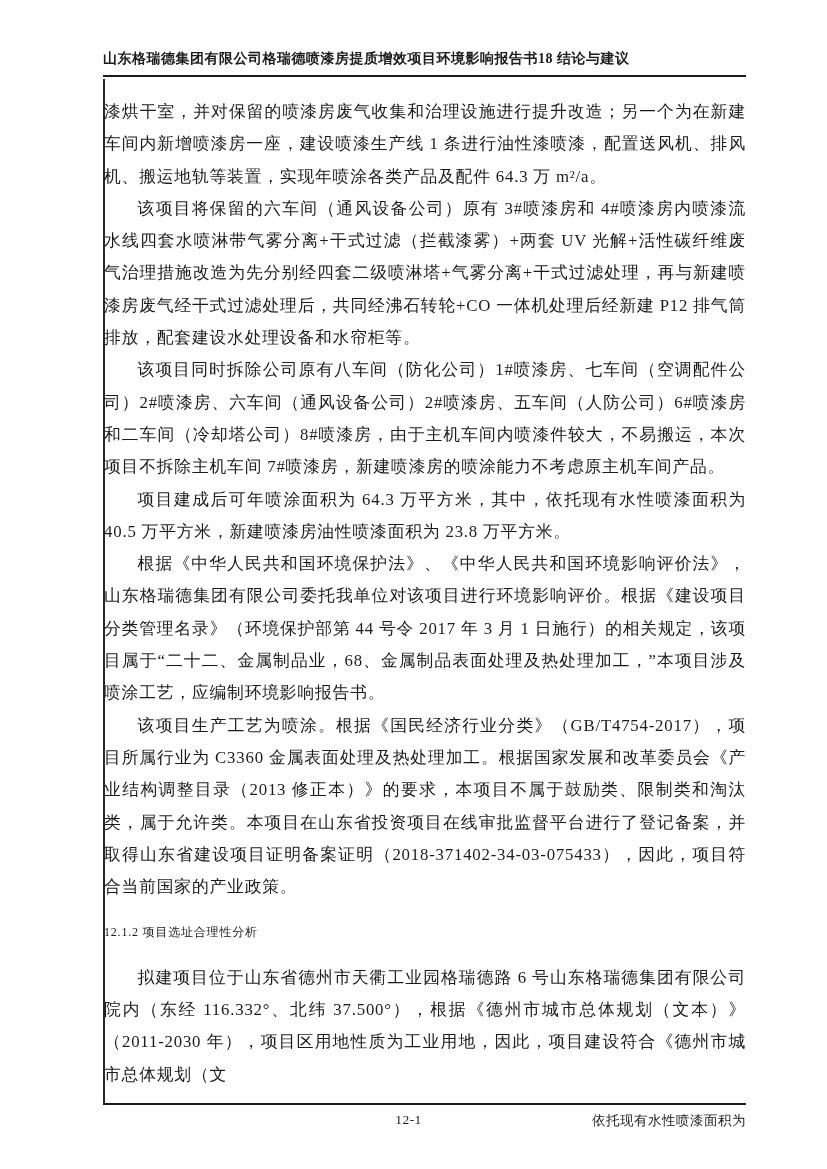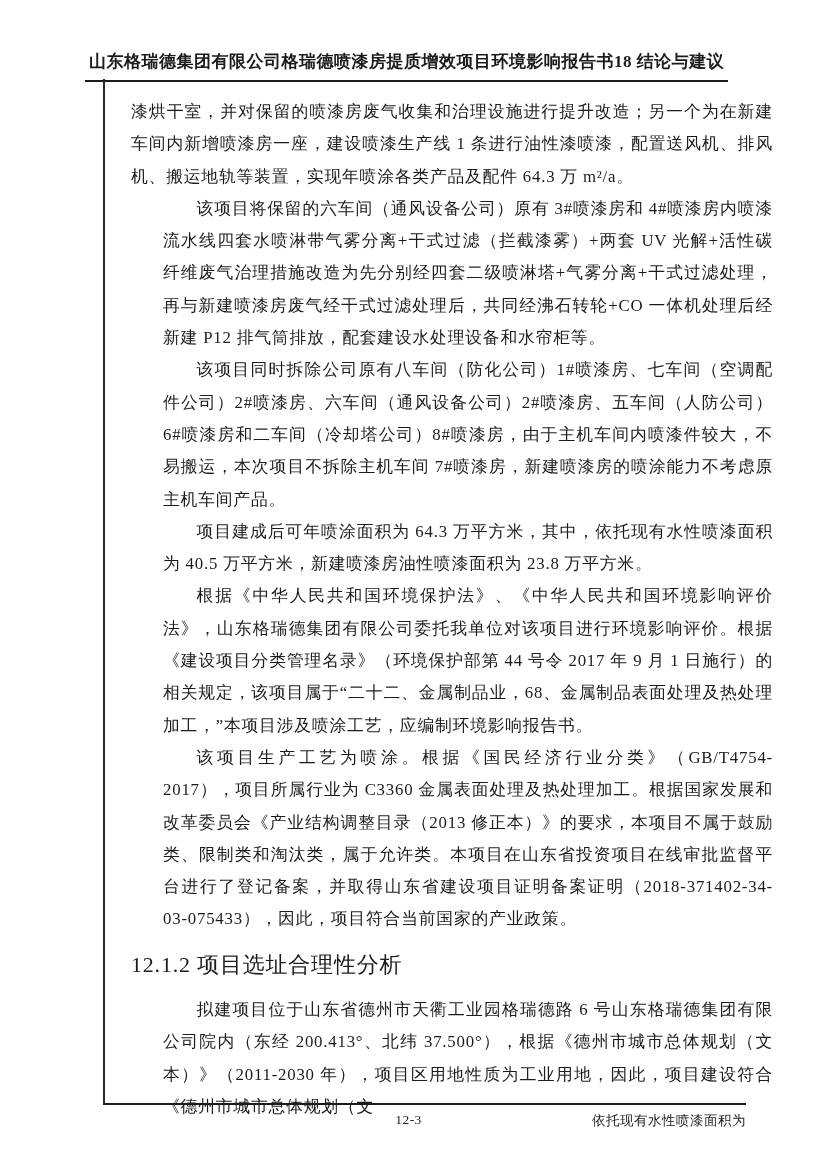--- a/index.html
+++ b/index.html
@@ -12,27 +12,27 @@
     width: 827px;
     height: 1169px;
     background: #ffffff;
     overflow: hidden;
     font-family: "Liberation Serif", "DejaVu Serif", serif;
     color: #1b1b1b;
   }
   
   .header {
     position: absolute;
-    left: 85px;
+    left: 103px;
     top: 50px;
     width: 643px;
     display: flex;
-    justify-content: center;
+    justify-content: flex-start;
     align-items: flex-end;
-    font-size: 17px;
+    font-size: 14px;
     font-weight: bold;
     letter-spacing: 0.5px;
     padding-bottom: 7px;
     border-bottom: 2px solid #1b1b1b;
   }
   .header .h-left  { white-space: nowrap; }
   .header .h-right { white-space: nowrap; }
   
   .vline {
     position: absolute;
@@ -46,30 +46,29 @@
   .body-text {
     position: absolute;
     left: 104px;
     top: 96px;
     width: 642px;
     font-size: 16.8px;
     line-height: 32.3px;
     letter-spacing: 0.8px;
     text-align: justify;
     text-justify: inter-ideograph;
-    padding-left: 27px;
   }
   .body-text p {
     margin: 0;
     padding: 0;
   }
-  .body-text p.indent { text-indent: 2em; margin-left: 32px; }
+  .body-text p.indent { text-indent: 2em; }
   .section-heading {
     margin: 13px 0 13px 0;
-    font-size: 22px;
+    font-size: 12px;
     font-weight: normal;
     letter-spacing: 0.8px;
     line-height: 32.3px;
   }
   
   .footer {
     position: absolute;
     left: 103px;
     top: 1103px;
     width: 643px;
@@ -104,26 +103,26 @@
     <span class="h-right">18 结论与建议</span>
   </div>
 
   <div class="vline"></div>
 
   <div class="body-text">
     <p>漆烘干室，并对保留的喷漆房废气收集和治理设施进行提升改造；另一个为在新建车间内新增喷漆房一座，建设喷漆生产线 1 条进行油性漆喷漆，配置送风机、排风机、搬运地轨等装置，实现年喷涂各类产品及配件 64.3 万 m²/a。</p>
     <p class="indent">该项目将保留的六车间（通风设备公司）原有 3#喷漆房和 4#喷漆房内喷漆流水线四套水喷淋带气雾分离+干式过滤（拦截漆雾）+两套 UV 光解+活性碳纤维废气治理措施改造为先分别经四套二级喷淋塔+气雾分离+干式过滤处理，再与新建喷漆房废气经干式过滤处理后，共同经沸石转轮+CO 一体机处理后经新建 P12 排气筒排放，配套建设水处理设备和水帘柜等。</p>
     <p class="indent">该项目同时拆除公司原有八车间（防化公司）1#喷漆房、七车间（空调配件公司）2#喷漆房、六车间（通风设备公司）2#喷漆房、五车间（人防公司）6#喷漆房和二车间（冷却塔公司）8#喷漆房，由于主机车间内喷漆件较大，不易搬运，本次项目不拆除主机车间 7#喷漆房，新建喷漆房的喷涂能力不考虑原主机车间产品。</p>
     <p class="indent">项目建成后可年喷涂面积为 64.3 万平方米，其中，依托现有水性喷漆面积为 40.5 万平方米，新建喷漆房油性喷漆面积为 23.8 万平方米。</p>
-    <p class="indent">根据《中华人民共和国环境保护法》、《中华人民共和国环境影响评价法》，山东格瑞德集团有限公司委托我单位对该项目进行环境影响评价。根据《建设项目分类管理名录》（环境保护部第 44 号令 2017 年 9 月 1 日施行）的相关规定，该项目属于“二十二、金属制品业，68、金属制品表面处理及热处理加工，”本项目涉及喷涂工艺，应编制环境影响报告书。</p>
+    <p class="indent">根据《中华人民共和国环境保护法》、《中华人民共和国环境影响评价法》，山东格瑞德集团有限公司委托我单位对该项目进行环境影响评价。根据《建设项目分类管理名录》（环境保护部第 44 号令 2017 年 3 月 1 日施行）的相关规定，该项目属于“二十二、金属制品业，68、金属制品表面处理及热处理加工，”本项目涉及喷涂工艺，应编制环境影响报告书。</p>
     <p class="indent">该项目生产工艺为喷涂。根据《国民经济行业分类》（GB/T4754-2017），项目所属行业为 C3360 金属表面处理及热处理加工。根据国家发展和改革委员会《产业结构调整目录（2013 修正本）》的要求，本项目不属于鼓励类、限制类和淘汰类，属于允许类。本项目在山东省投资项目在线审批监督平台进行了登记备案，并取得山东省建设项目证明备案证明（2018-371402-34-03-075433），因此，项目符合当前国家的产业政策。</p>
 
     <h3 class="section-heading">12.1.2 项目选址合理性分析</h3>
 
-    <p class="indent">拟建项目位于山东省德州市天衢工业园格瑞德路 6 号山东格瑞德集团有限公司院内（东经 200.413°、北纬 37.500°），根据《德州市城市总体规划（文本）》（2011-2030 年），项目区用地性质为工业用地，因此，项目建设符合《德州市城市总体规划（文</p>
+    <p class="indent">拟建项目位于山东省德州市天衢工业园格瑞德路 6 号山东格瑞德集团有限公司院内（东经 116.332°、北纬 37.500°），根据《德州市城市总体规划（文本）》（2011-2030 年），项目区用地性质为工业用地，因此，项目建设符合《德州市城市总体规划（文</p>
   </div>
 
   <div class="footer">
-    <span class="page-num">12-3</span>
+    <span class="page-num">12-1</span>
     <span class="company">依托现有水性喷漆面积为</span>
   </div>
 
 </div>
 
 </body></html>

